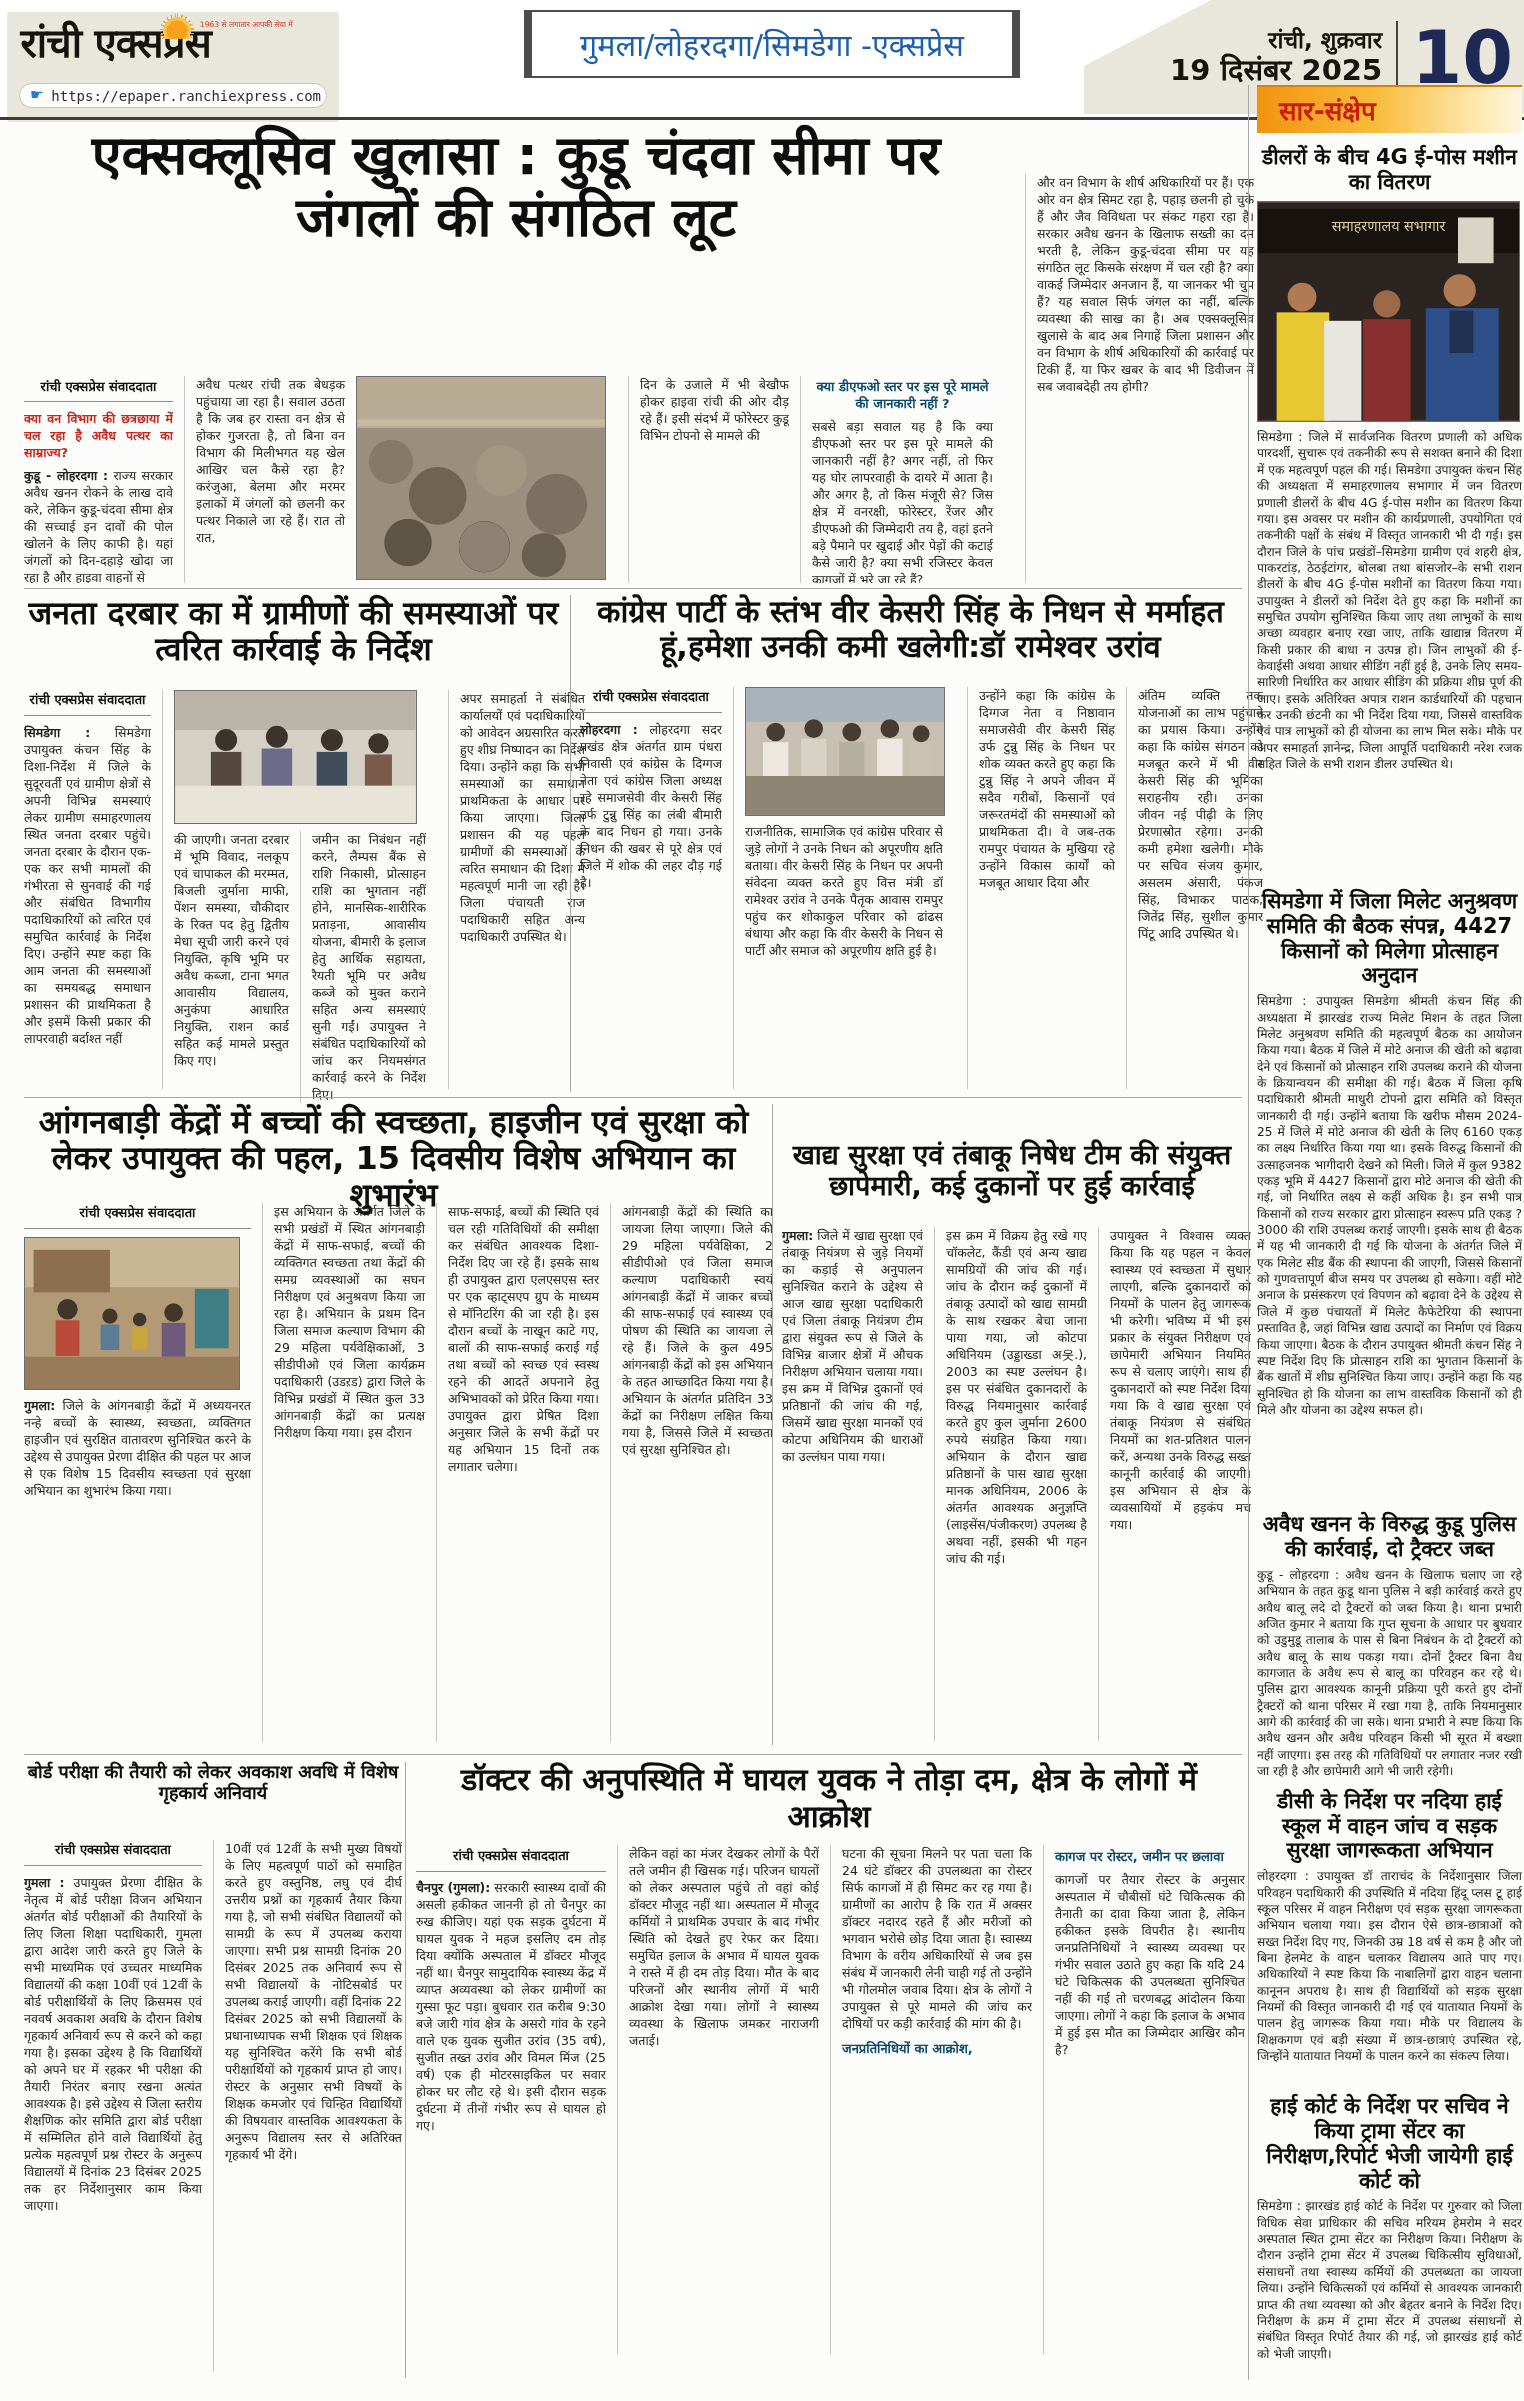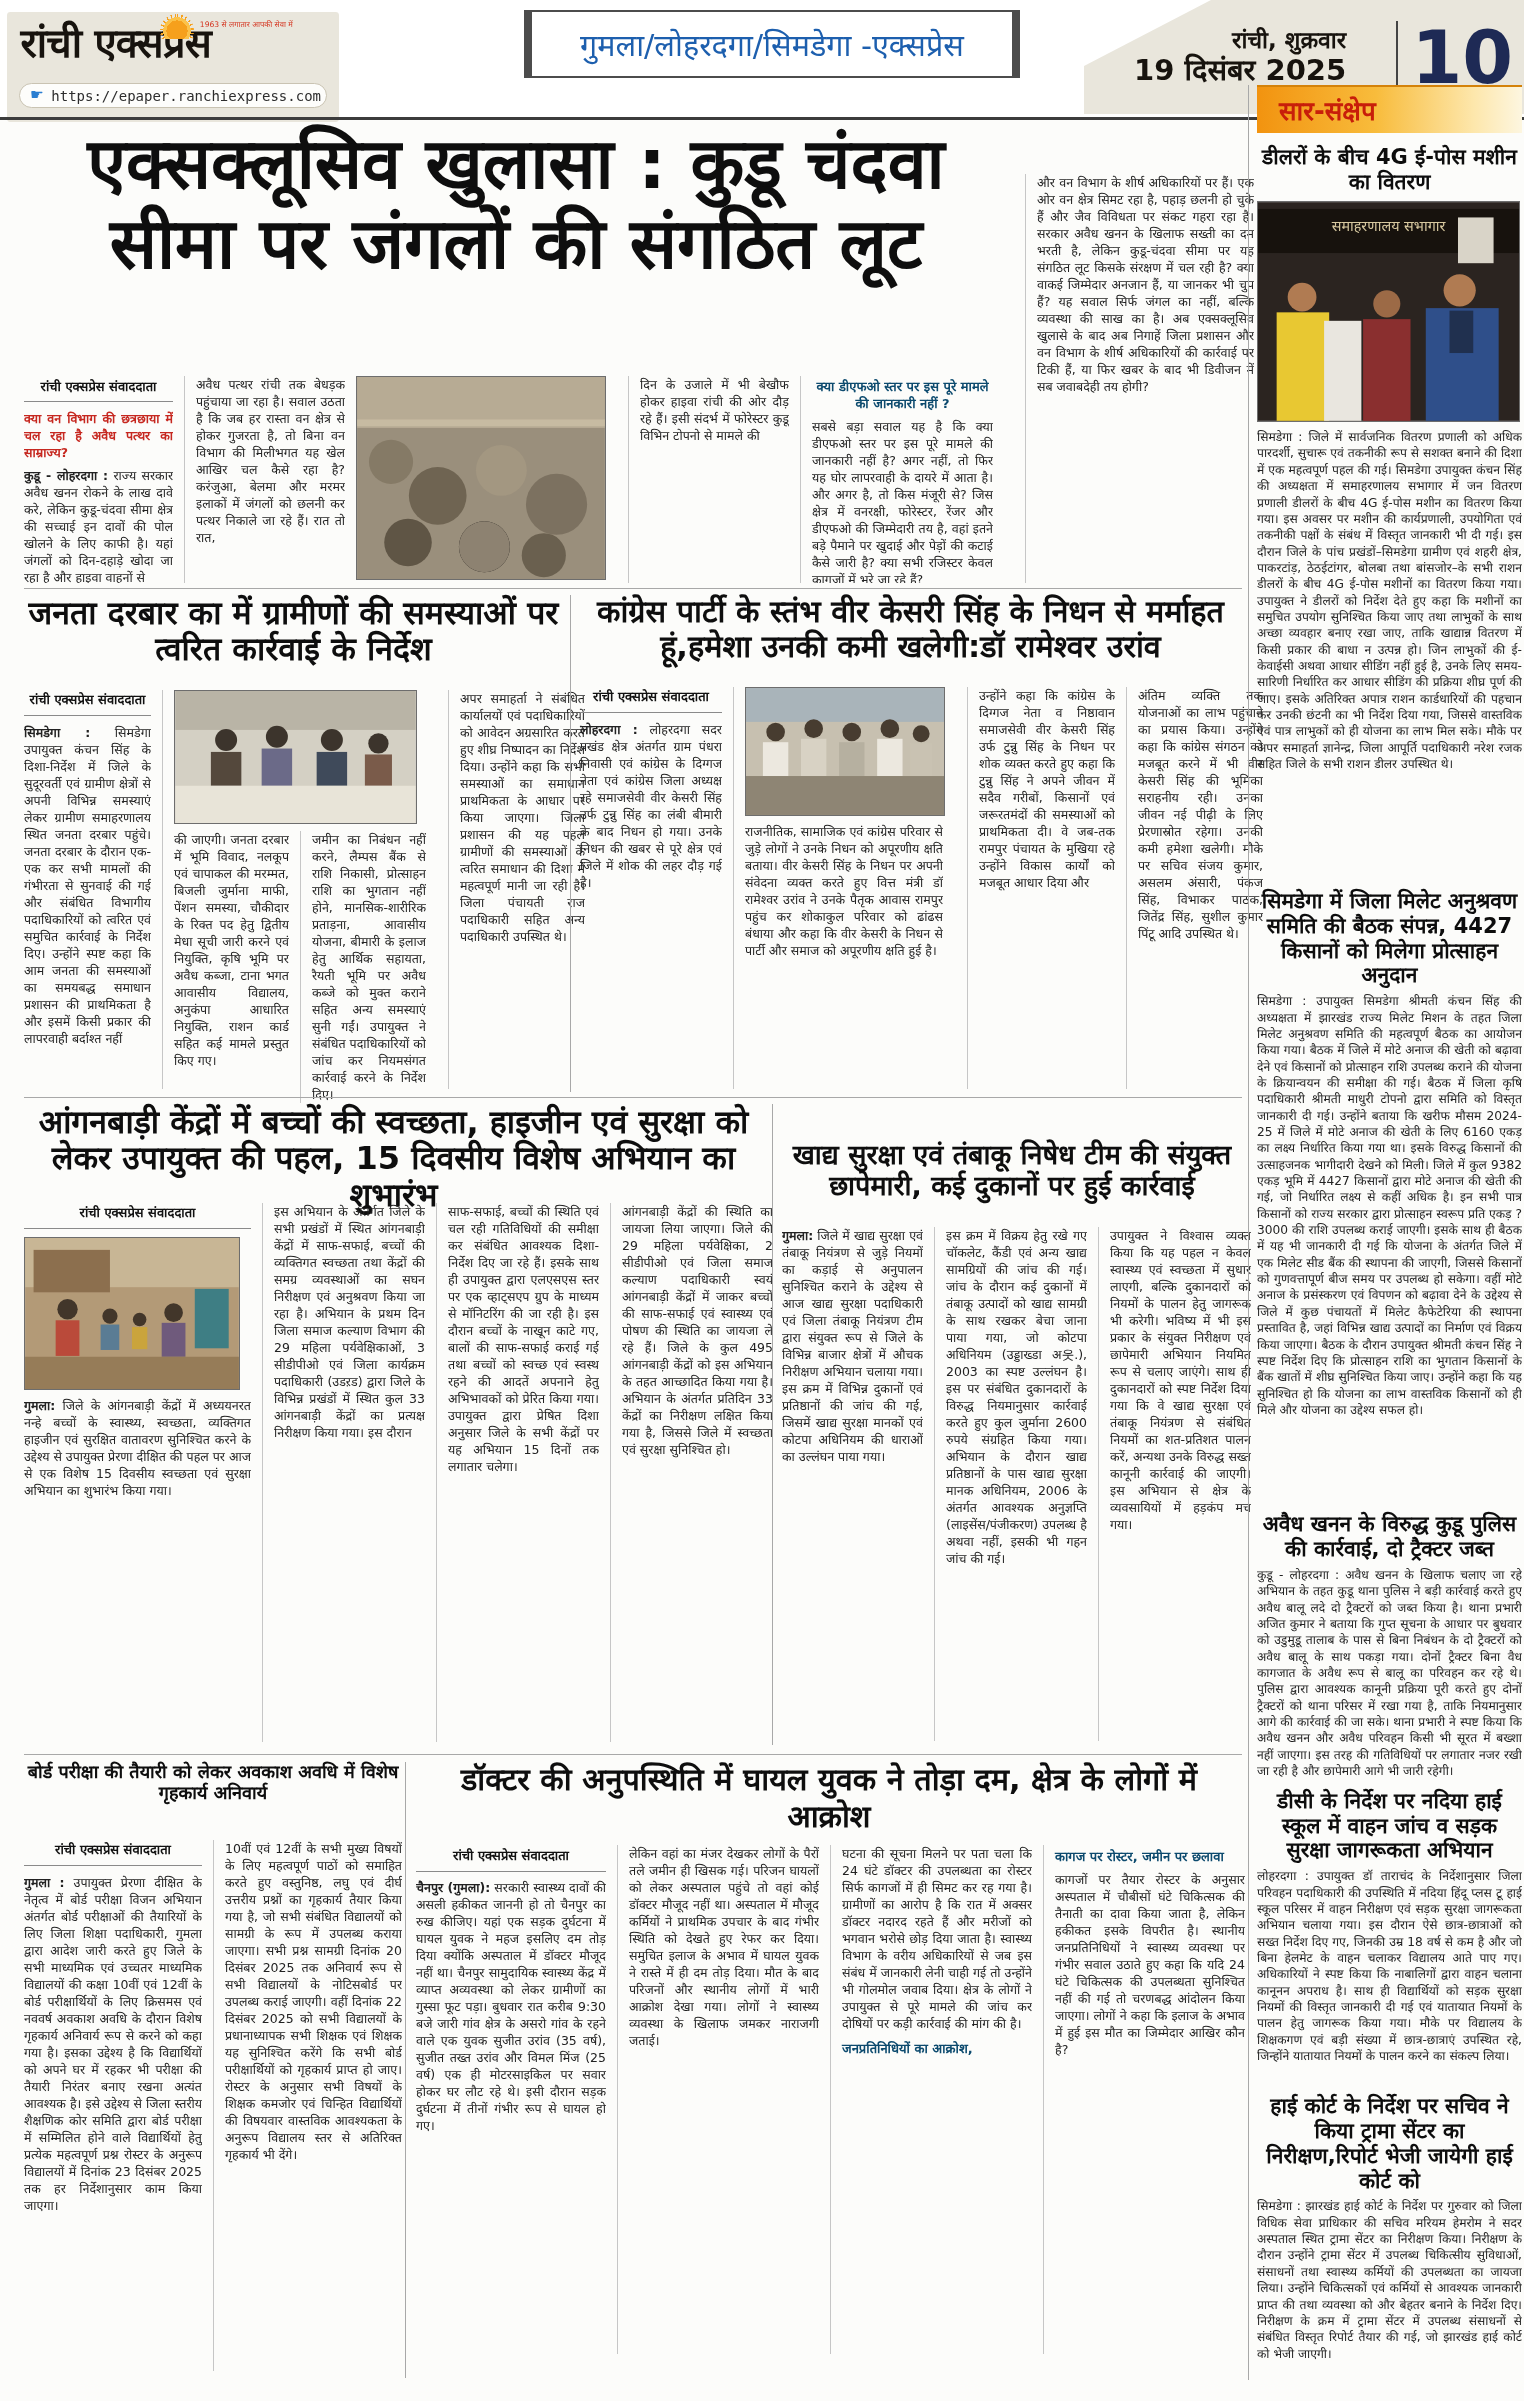--- a/index.html
+++ b/index.html
@@ -16,21 +16,21 @@
   .tagline{position:absolute;left:193px;top:6.8px;font-size:7.6px;color:#d4341f;white-space:nowrap;}
   .url-bar{margin:6.8px 12px 0 12px;background:#fdfdfb;border:0.8px solid #c9c3b2;border-radius:12.7px;display:flex;align-items:center;gap:7.6px;padding:3.4px 10.2px;}
   .hand{color:#2a7ed1;font-size:15.3px;line-height:1;}
   .url-txt{font-family:"DejaVu Sans Mono",monospace;font-size:14px;color:#2d2d2d;}
   .hdr-center{position:absolute;left:524px;top:10.2px;width:480px;height:64px;border-top:2.5px solid #4c4c4c;border-bottom:2.5px solid #4c4c4c;border-left:8.5px solid #4c4c4c;border-right:8.5px solid #4c4c4c;background:#fff;display:flex;align-items:center;justify-content:center;box-shadow:0 0 0 1.7px #fff inset;}
   .hdr-center span{color:#1d5fae;font-weight:normal;font-size:30.5px;}
   .hdr-right{position:absolute;right:0;top:0;width:441px;height:114px;background:#e9e6dc;clip-path:polygon(127px 0,100% 0,100% 100%,0 100%,0 66px);display:flex;align-items:center;justify-content:flex-end;}
   .date-block{text-align:right;font-weight:bold;color:#17130e;line-height:1.15;padding-right:13.6px;}
   .date-block .l1{font-size:23px;}
   .date-block .l2{font-size:29px;}
-  .pageno{font-size:73px;font-weight:bold;color:#1e2a55;border-left:2.5px solid #444;padding:0 12px 0 13.6px;line-height:1;margin-left:36px;}
+  .pageno{font-size:73px;font-weight:bold;color:#1e2a55;border-left:2.5px solid #444;padding:0 12px 0 13.6px;line-height:1;}
   .hdr-rule{position:absolute;left:0;top:117px;width:1525px;height:2.5px;background:#3c3c3c;}
   
   .art{position:absolute;}
   .hl{font-weight:bold;color:#0e0e0e;text-align:center;line-height:1.14;}
   .row{display:flex;}
   .c{overflow:hidden;text-align:justify;font-size:12.5px;line-height:1.36;color:#222;flex:none;}
   .c+.c,.c+.ph+.c,.mid+.c{border-left:0.8px solid #c6c6c6;padding-left:11px;margin-left:11px;}
   .byline{font-weight:bold;text-align:center;font-size:13px;color:#111;border-bottom:0.8px solid #8a8a8a;padding:1.7px 0 6px 0;margin-bottom:7.6px;}
   .dl{font-weight:bold;}
   .kicker{color:#c62820;font-weight:bold;margin-bottom:6px;}
@@ -73,21 +73,21 @@
       <div class="date-block">
         <div class="l1">रांची, शुक्रवार</div>
         <div class="l2">19 दिसंबर 2025</div>
       </div>
       <div class="pageno">10</div>
     </div>
     <div class="hdr-rule"></div>
   </div>
 
   <div class="art" style="left:24px;top:125px;width:1218px;height:458px;">
-    <div class="hl" style="width:984px;height:243px;font-size:70px;">एक्सक्लूसिव खुलासा : कुडू चंदवा सीमा पर जंगलों की संगठित लूट</div>
+    <div class="hl" style="width:984px;height:243px;font-size:54px;">एक्सक्लूसिव खुलासा : कुडू चंदवा सीमा पर जंगलों की संगठित लूट</div>
     <div class="c" style="position:absolute;left:1001px;top:49px;width:217px;height:409px;border-left:0.8px solid #c6c6c6;padding-left:11px;">और वन विभाग के शीर्ष अधिकारियों पर हैं। एक ओर वन क्षेत्र सिमट रहा है, पहाड़ छलनी हो चुके हैं और जैव विविधता पर संकट गहरा रहा है। सरकार अवैध खनन के खिलाफ सख्ती का दम भरती है, लेकिन कुडू-चंदवा सीमा पर यह संगठित लूट किसके संरक्षण में चल रही है? क्या वाकई जिम्मेदार अनजान हैं, या जानकर भी चुप हैं? यह सवाल सिर्फ जंगल का नहीं, बल्कि व्यवस्था की साख का है। अब एक्सक्लूसिव खुलासे के बाद अब निगाहें जिला प्रशासन और वन विभाग के शीर्ष अधिकारियों की कार्रवाई पर टिकी हैं, या फिर खबर के बाद भी डिवीजन में सब जवाबदेही तय होगी?</div>
     <div class="row" style="position:absolute;left:0;top:251px;width:987px;height:207px;">
       <div class="c" style="width:149px;">
         <div class="byline">रांची एक्सप्रेस संवाददाता</div>
         <div class="kicker">क्या वन विभाग की छत्रछाया में चल रहा है अवैध पत्थर का साम्राज्य?</div>
         <span class="dl">कुडू - लोहरदगा :</span>
         <span>राज्य सरकार अवैध खनन रोकने के लाख दावे करे, लेकिन कुडू-चंदवा सीमा क्षेत्र की सच्चाई इन दावों की पोल खोलने के लिए काफी है। यहां जंगलों को दिन-दहाड़े खोदा जा रहा है और हाइवा वाहनों से</span>
       </div>
       <div class="c" style="width:149px;">अवैध पत्थर रांची तक बेधड़क पहुंचाया जा रहा है। सवाल उठता है कि जब हर रास्ता वन क्षेत्र से होकर गुजरता है, तो बिना वन विभाग की मिलीभगत यह खेल आखिर चल कैसे रहा है? करंजुआ, बेलमा और मरमर इलाकों में जंगलों को छलनी कर पत्थर निकाले जा रहे हैं। रात तो रात,</div>
       <div class="ph" style="width:248px;height:202px;">

